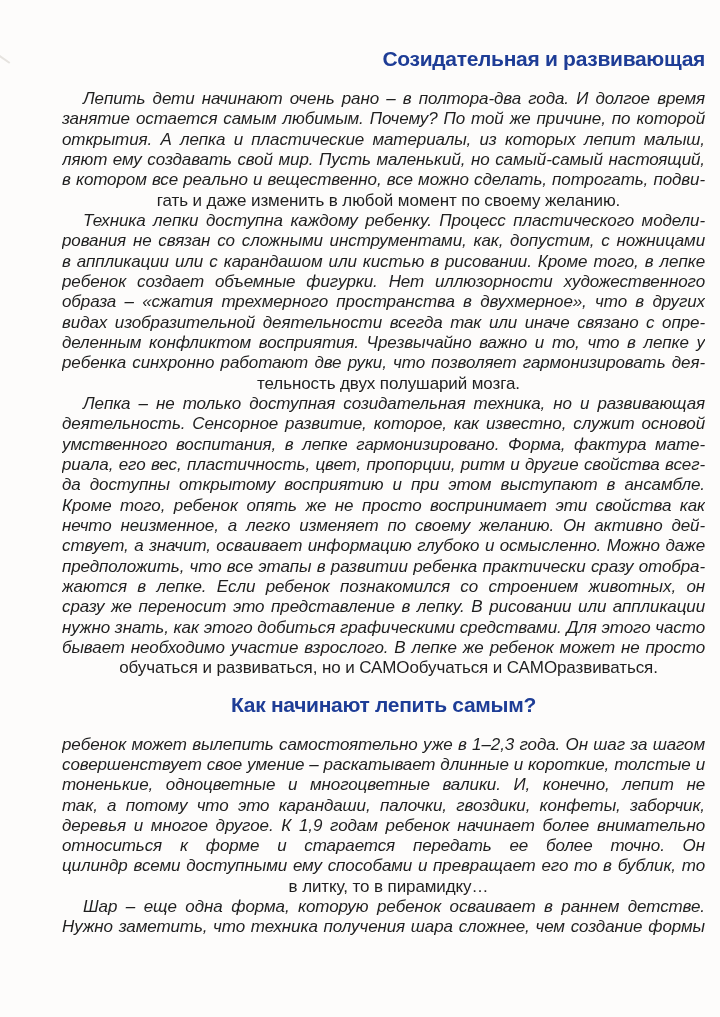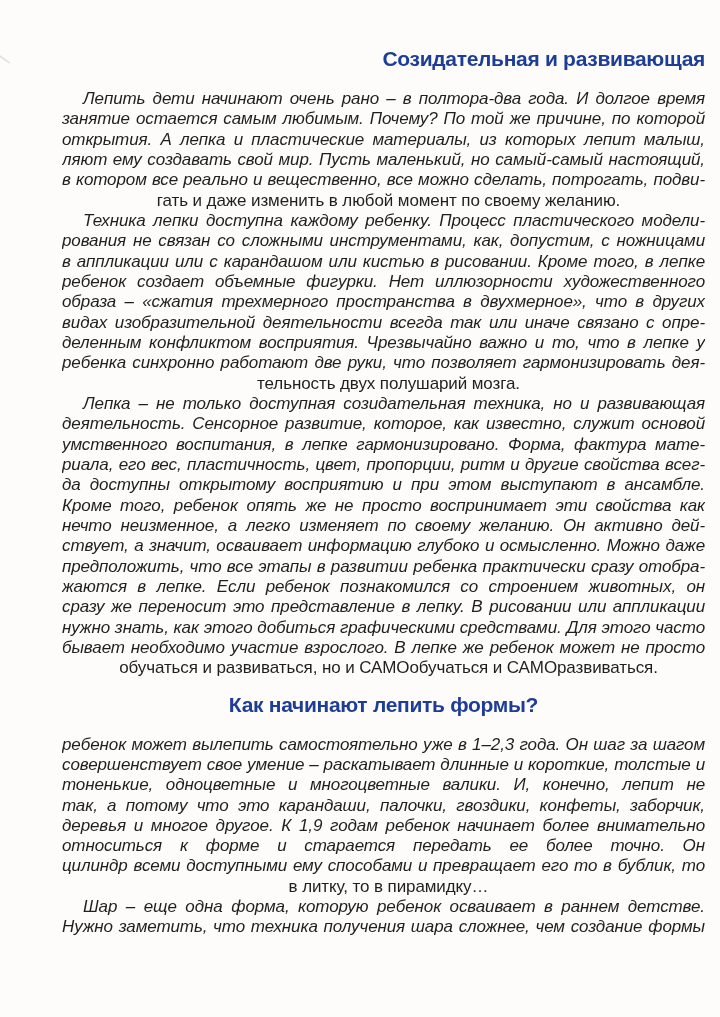--- a/index.html
+++ b/index.html
@@ -93,21 +93,21 @@
       <div class="line line-fill">Кроме того, ребенок опять же не просто воспринимает эти свойства как</div>
       <div class="line line-fill">нечто неизменное, а легко изменяет по своему желанию. Он активно дей-</div>
       <div class="line line-fill">ствует, а значит, осваивает информацию глубоко и осмысленно. Можно даже</div>
       <div class="line line-fill">предположить, что все этапы в развитии ребенка практически сразу отобра-</div>
       <div class="line line-fill">жаются в лепке. Если ребенок познакомился со строением животных, он</div>
       <div class="line line-fill">сразу же переносит это представление в лепку. В рисовании или аппликации</div>
       <div class="line line-fill">нужно знать, как этого добиться графическими средствами. Для этого часто</div>
       <div class="line line-fill">бывает необходимо участие взрослого. В лепке же ребенок может не просто</div>
       <div class="line line-left">обучаться и развиваться, но и САМОобучаться и САМОразвиваться.</div>
     </div>
-  <div class="heading">Как начинают лепить формы?</div>
+  <div class="heading">Как начинают лепить самым?</div>
   <div class="para">
       <div class="line line-fill">ребенок может вылепить самостоятельно уже в 1–2,3 года. Он шаг за шагом</div>
       <div class="line line-fill">совершенствует свое умение – раскатывает длинные и короткие, толстые и</div>
       <div class="line line-fill">тоненькие, одноцветные и многоцветные валики. И, конечно, лепит не просто</div>
       <div class="line line-fill">так, а потому что это карандаши, палочки, гвоздики, конфеты, заборчик,</div>
       <div class="line line-fill">деревья и многое другое. К 1,9 годам ребенок начинает более внимательно</div>
       <div class="line line-fill">относиться к форме и старается передать ее более точно. Он видоизменяет</div>
       <div class="line line-fill">цилиндр всеми доступными ему способами и превращает его то в бублик, то</div>
       <div class="line line-left">в литку, то в пирамидку…</div>
     </div>

